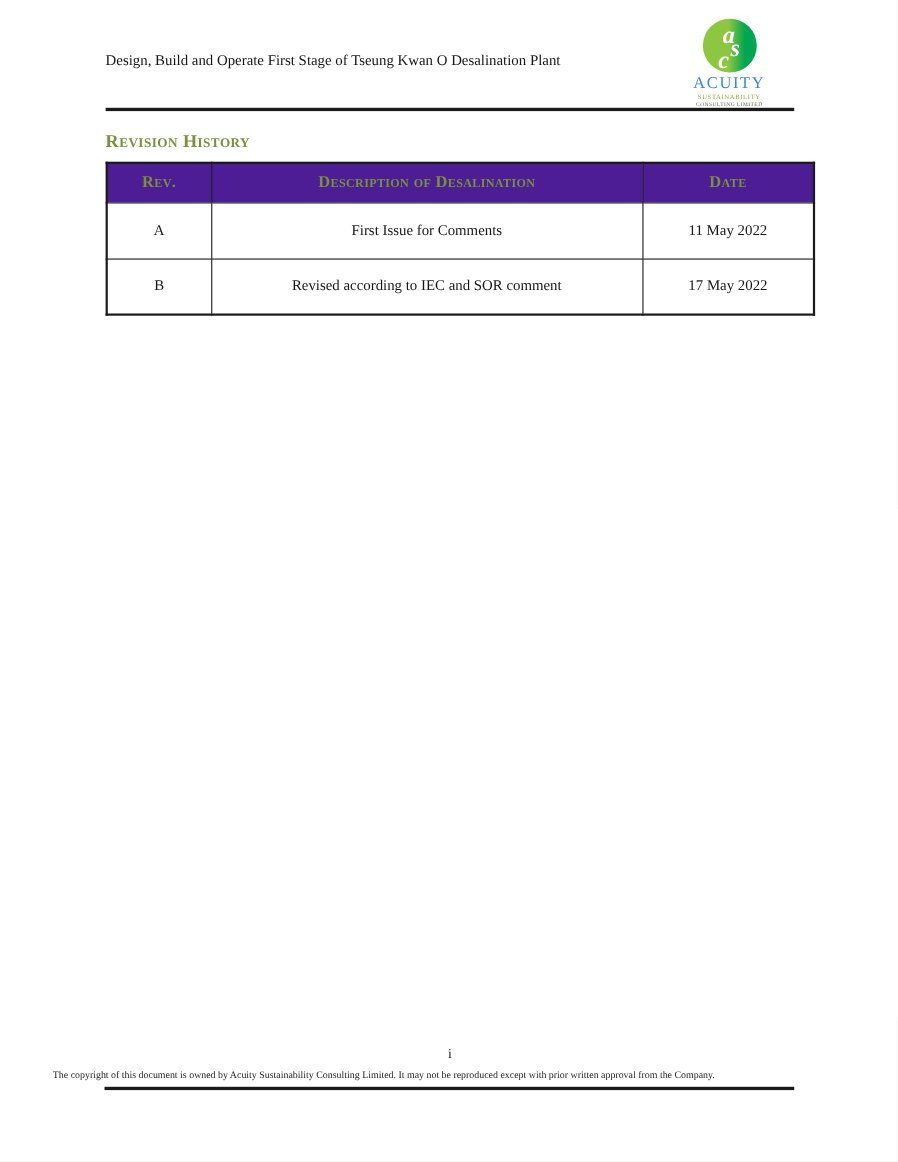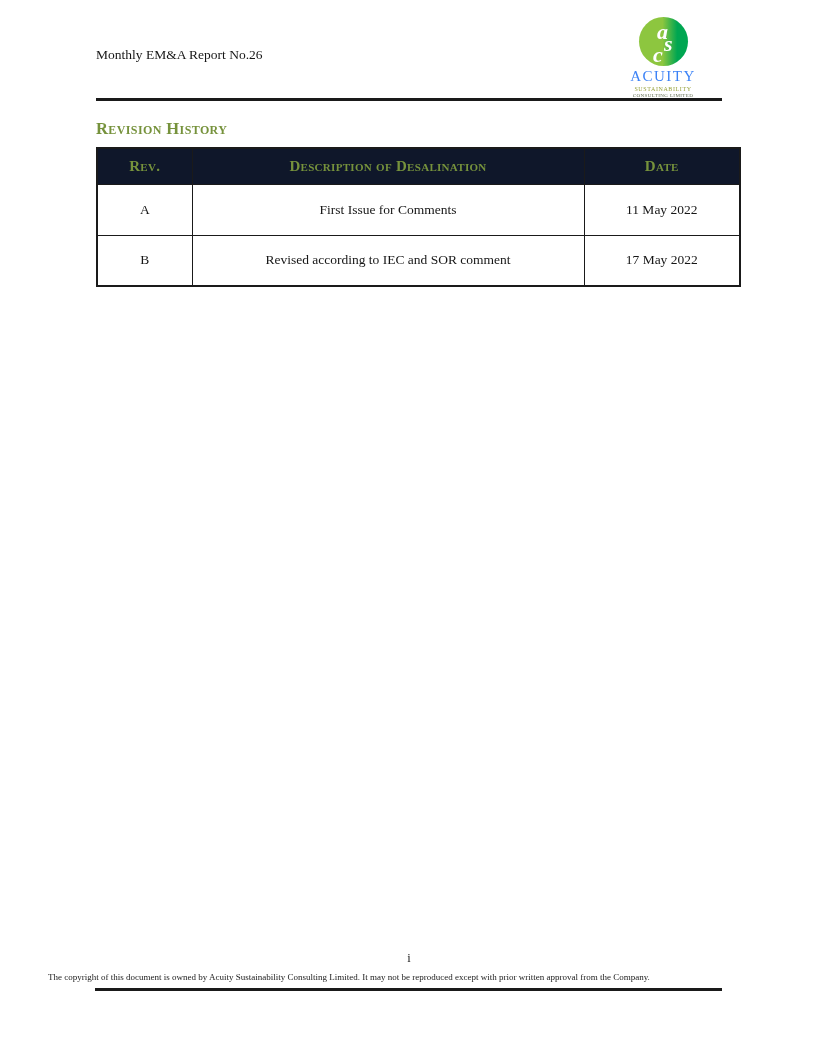--- a/index.html
+++ b/index.html
@@ -78,21 +78,21 @@
     text-align: center;
     vertical-align: middle;
   }
   .revision-table th {
     height: 36px;
     font-size: 15px;
     font-weight: bold;
     font-variant: small-caps;
     letter-spacing: 0.3px;
     color: #76923C;
-    background: #0f172a;
+    background: #4c1d95;
     margin-top: 31px;
   }
   .revision-table td {
     height: 51px;
     font-size: 13.5px;
     color: #161616;
   }
   .col-rev  { width: 95px; }
   .col-desc { width: 392px; }
   .col-date { width: 156px; }
@@ -122,21 +122,21 @@
     font-size: 14.5px;
     color: #161616;
   }
 </style>
 </head>
 <body>
 
 <div class="page">
 
   <div class="doc-header">
-    <div>Monthly EM&amp;A Report No.26</div>
+    <div>Design, Build and Operate First Stage of Tseung Kwan O Desalination Plant</div>
   </div>
 
   <div class="logo-block">
     <svg class="logo-mark" width="51" height="51" viewBox="0 0 51 51" aria-hidden="true">
       <defs>
         <linearGradient id="ascGrad" x1="0" y1="0" x2="1" y2="0">
           <stop offset="0%" stop-color="#8DC63F"></stop>
           <stop offset="48%" stop-color="#8DC63F"></stop>
           <stop offset="78%" stop-color="#00A651"></stop>
           <stop offset="100%" stop-color="#00A651"></stop>

